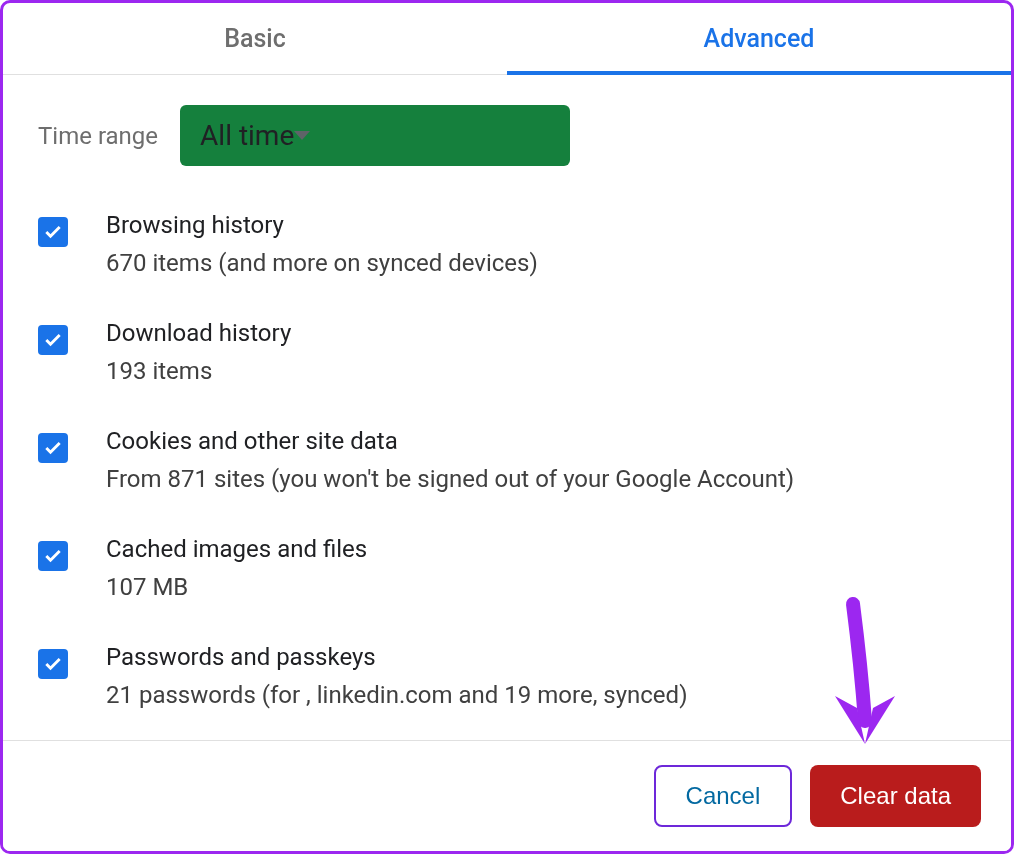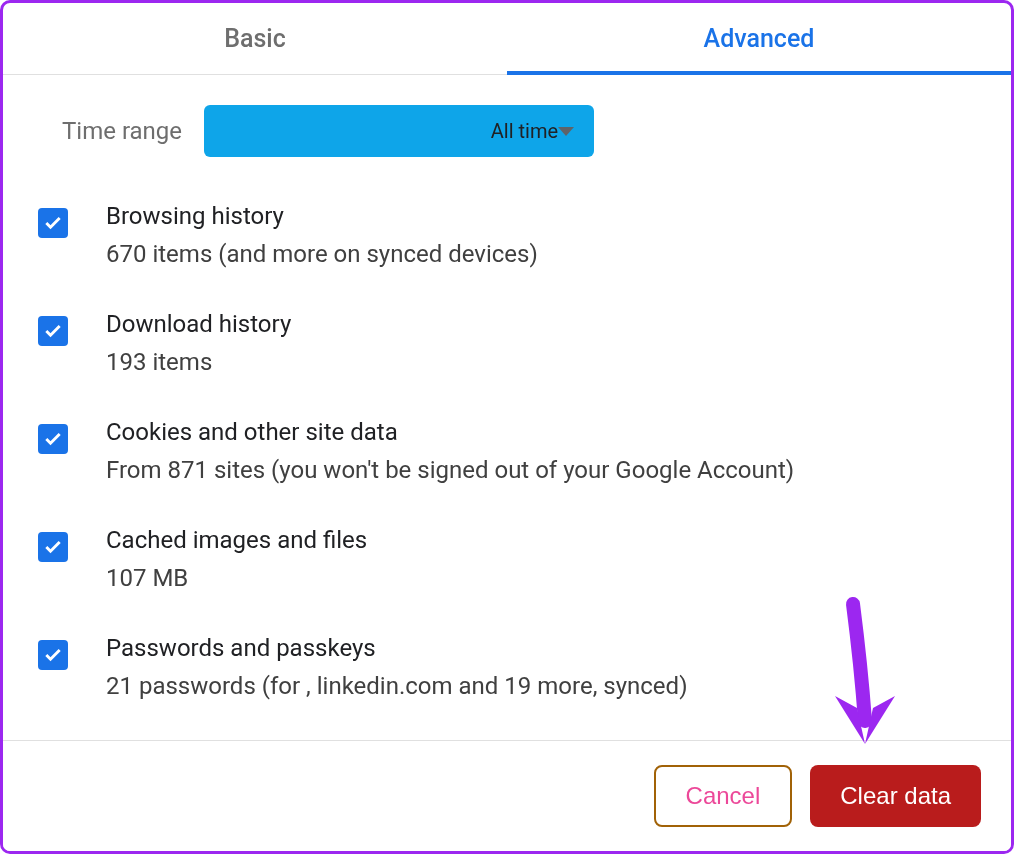--- a/index.html
+++ b/index.html
@@ -46,32 +46,31 @@
     }
     .time-range-row {
       display: flex;
       align-items: center;
       gap: 22px;
       margin-bottom: 45px;
     }
     .time-range-label {
       font-size: 24px;
       color: #6e6e6e;
-      margin-left: 24px;
     }
     .select {
-      background: #0ea5e9;
+      background: #15803d;
       border-radius: 6px;
       padding: 14px 20px;
       width: 390px;
       display: flex;
       align-items: center;
-      justify-content: flex-end;
-      cursor: pointer;
-      font-size: 20px;
+      justify-content: flex-start;
+      cursor: pointer;
+      font-size: 28px;
       color: #202124;
     }
     .select-arrow {
       width: 0;
       height: 0;
       border-left: 8px solid transparent;
       border-right: 8px solid transparent;
       border-top: 9px solid #5f6368;
     }
     .item {
@@ -133,22 +132,22 @@
     .btn {
       padding: 15px 30px;
       border-radius: 8px;
       font-size: 24px;
       font-weight: 500;
       cursor: pointer;
       border: none;
     }
     .btn-cancel {
       background: #fff;
-      color: #ec4899;
-      border: 2px solid #a16207;
+      color: #0369a1;
+      border: 2px solid #6d28d9;
     }
     .btn-primary {
       background: #b91c1c;
       color: #fff;
     }
     .annotation-arrow {
       position: absolute;
       right: 108px;
       bottom: 95px;
       pointer-events: none;

